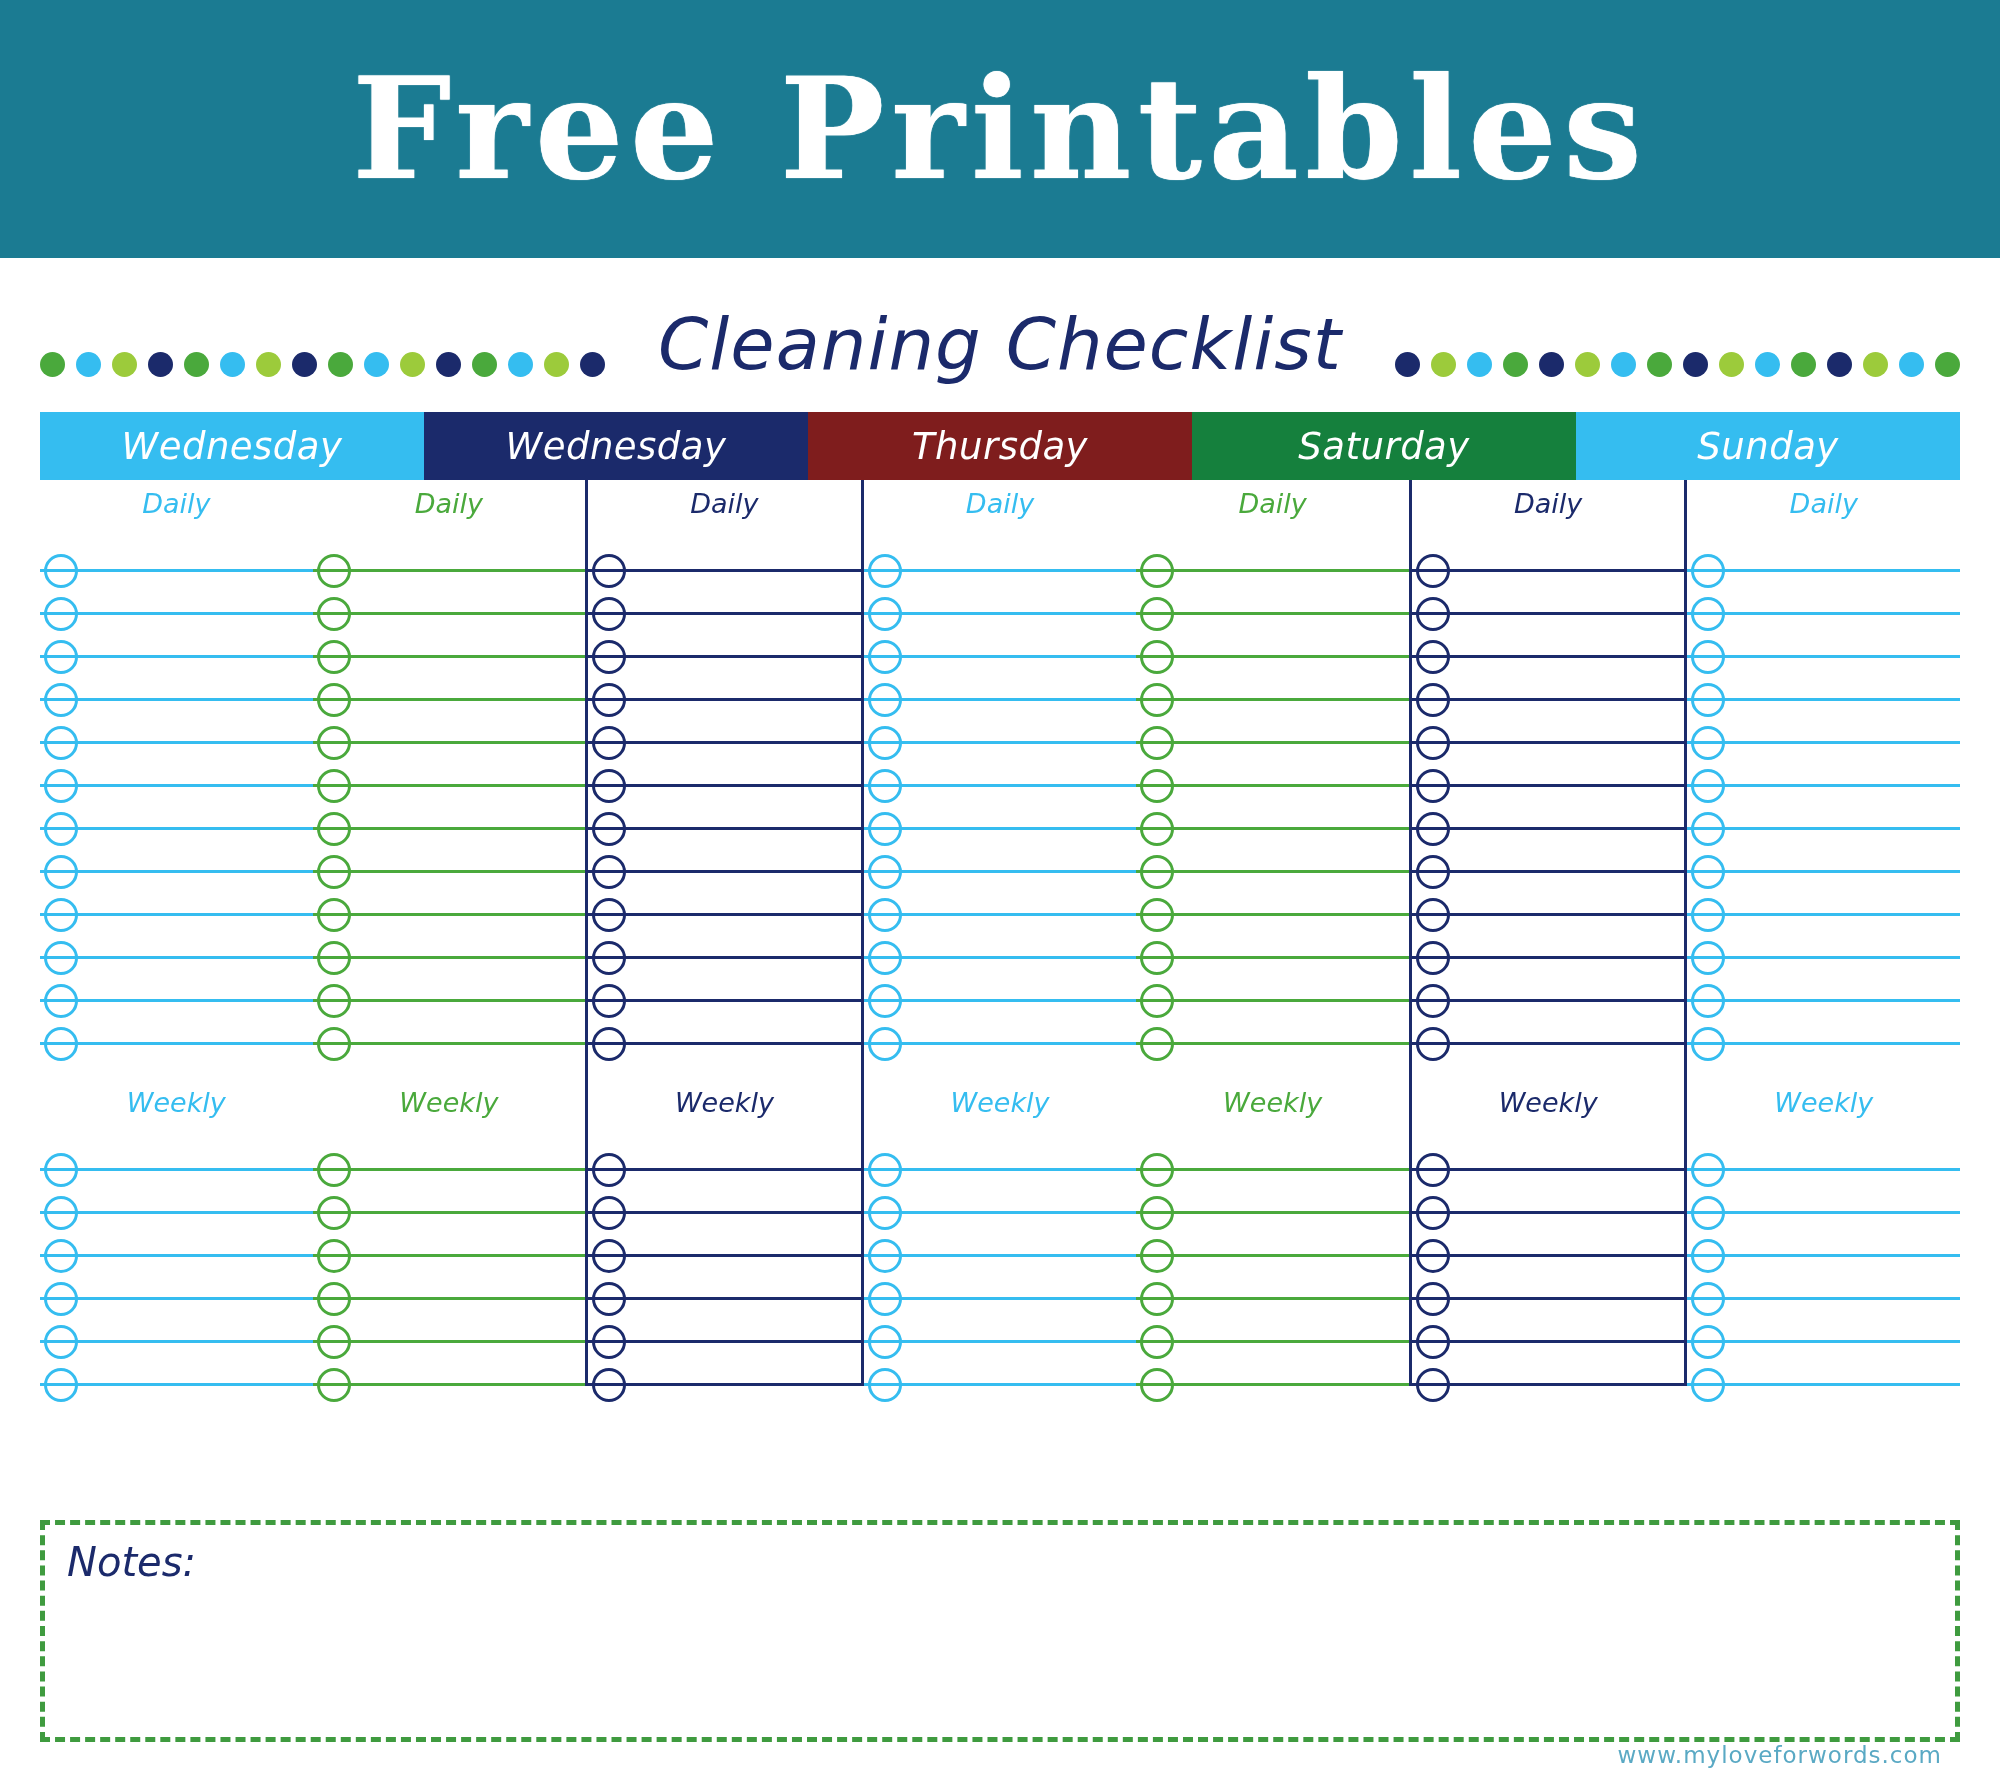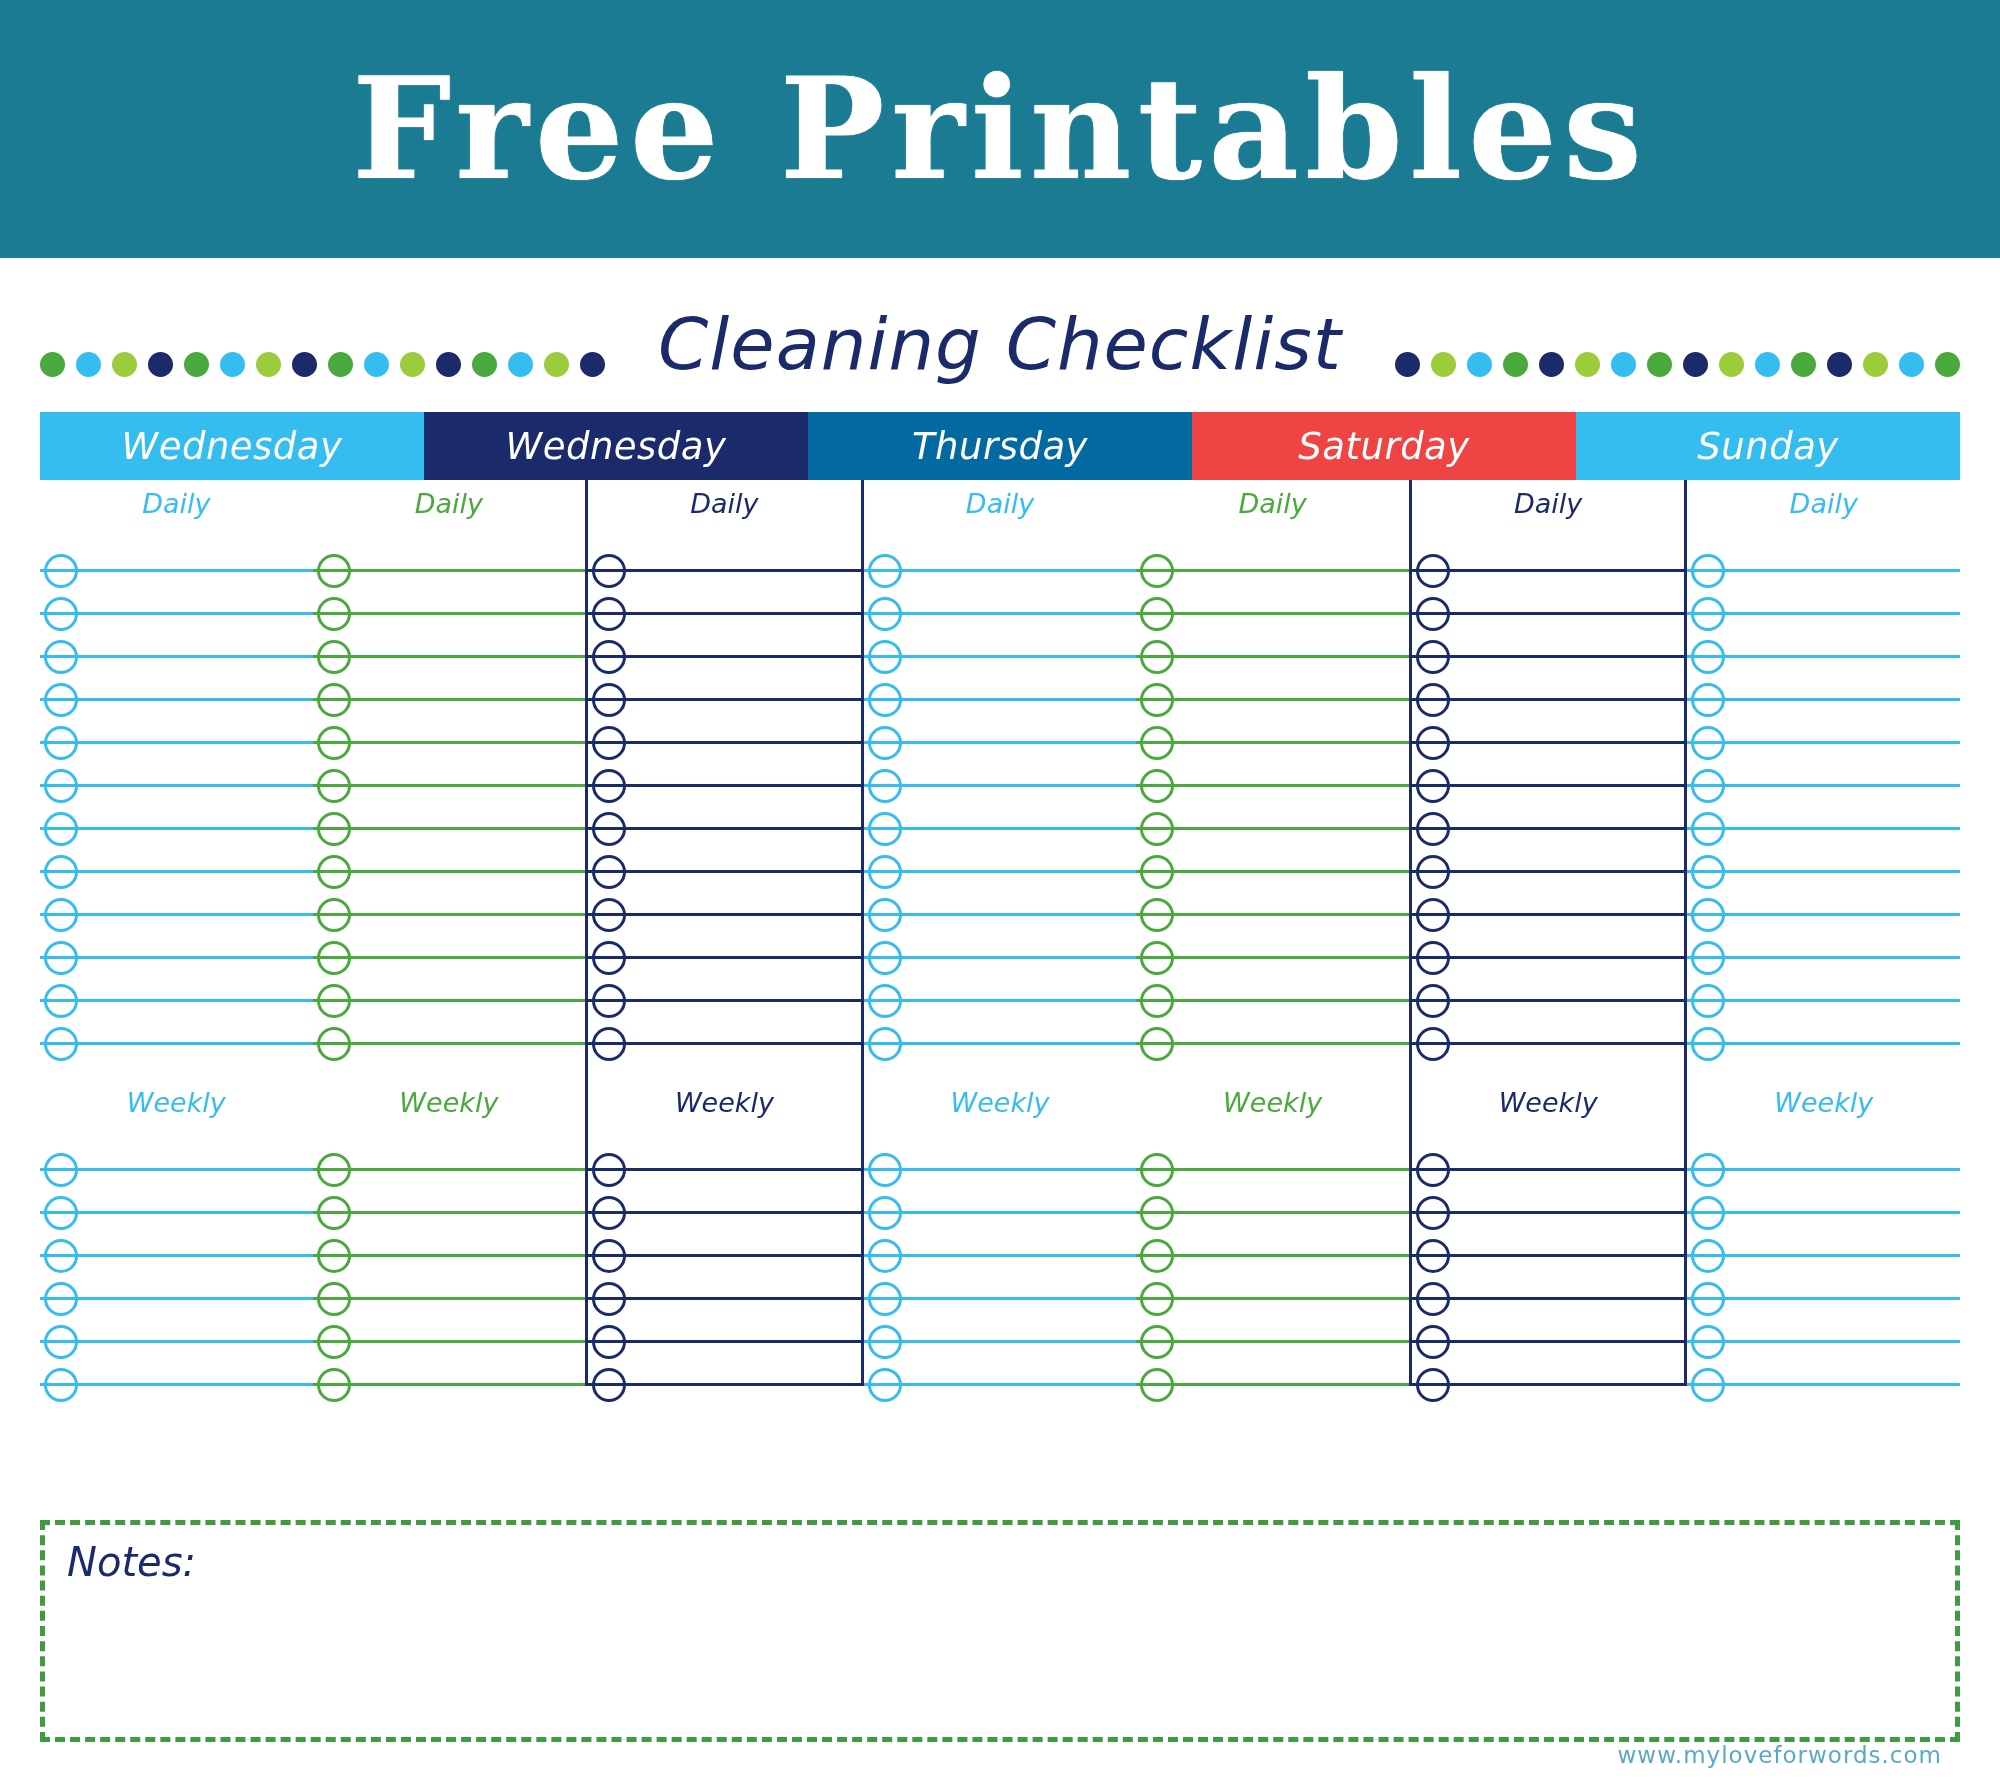--- a/index.html
+++ b/index.html
@@ -222,22 +222,22 @@
         <span class="dot" style="background: rgb(27, 42, 107);"></span>
         <span class="dot" style="background: rgb(156, 203, 59);"></span>
         <span class="dot" style="background: rgb(53, 189, 240);"></span>
         <span class="dot" style="background: rgb(74, 169, 60);"></span>
       </div>
   </div>
 
   <div id="day-header">
       <div class="day-cell" style="background: rgb(53, 189, 240);">Wednesday</div>
       <div class="day-cell" style="background: rgb(27, 42, 107);">Wednesday</div>
-      <div class="day-cell" style="background: #0369a1;">Thursday</div>
-      <div class="day-cell" style="background: #ef4444;">Saturday</div>
+      <div class="day-cell" style="background: #7f1d1d;">Thursday</div>
+      <div class="day-cell" style="background: #15803d;">Saturday</div>
       <div class="day-cell" style="background: rgb(53, 189, 240);">Sunday</div>
     </div>
 
   <div id="grid">
       <div class="col">
         <div class="section-label" style="color: rgb(53, 189, 240);">Daily</div>
         <div class="rows">
           <div class="row">
             <div class="line" style="border-bottom-color: rgb(53, 189, 240);"></div>
             <div class="bubble" style="border-color: rgb(53, 189, 240);"></div>

